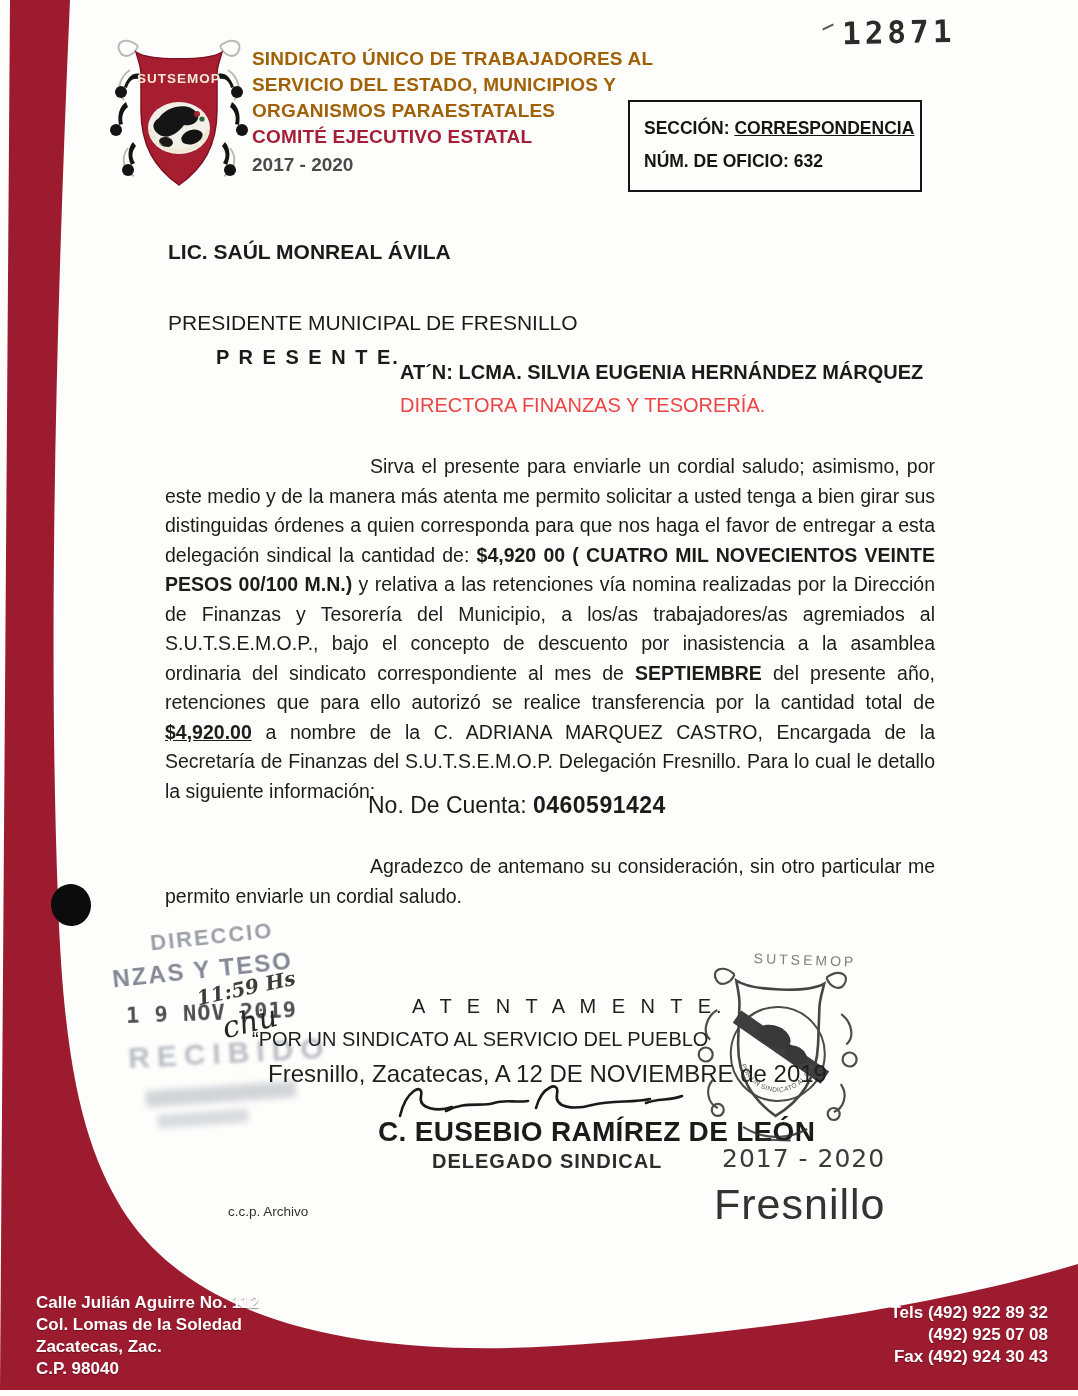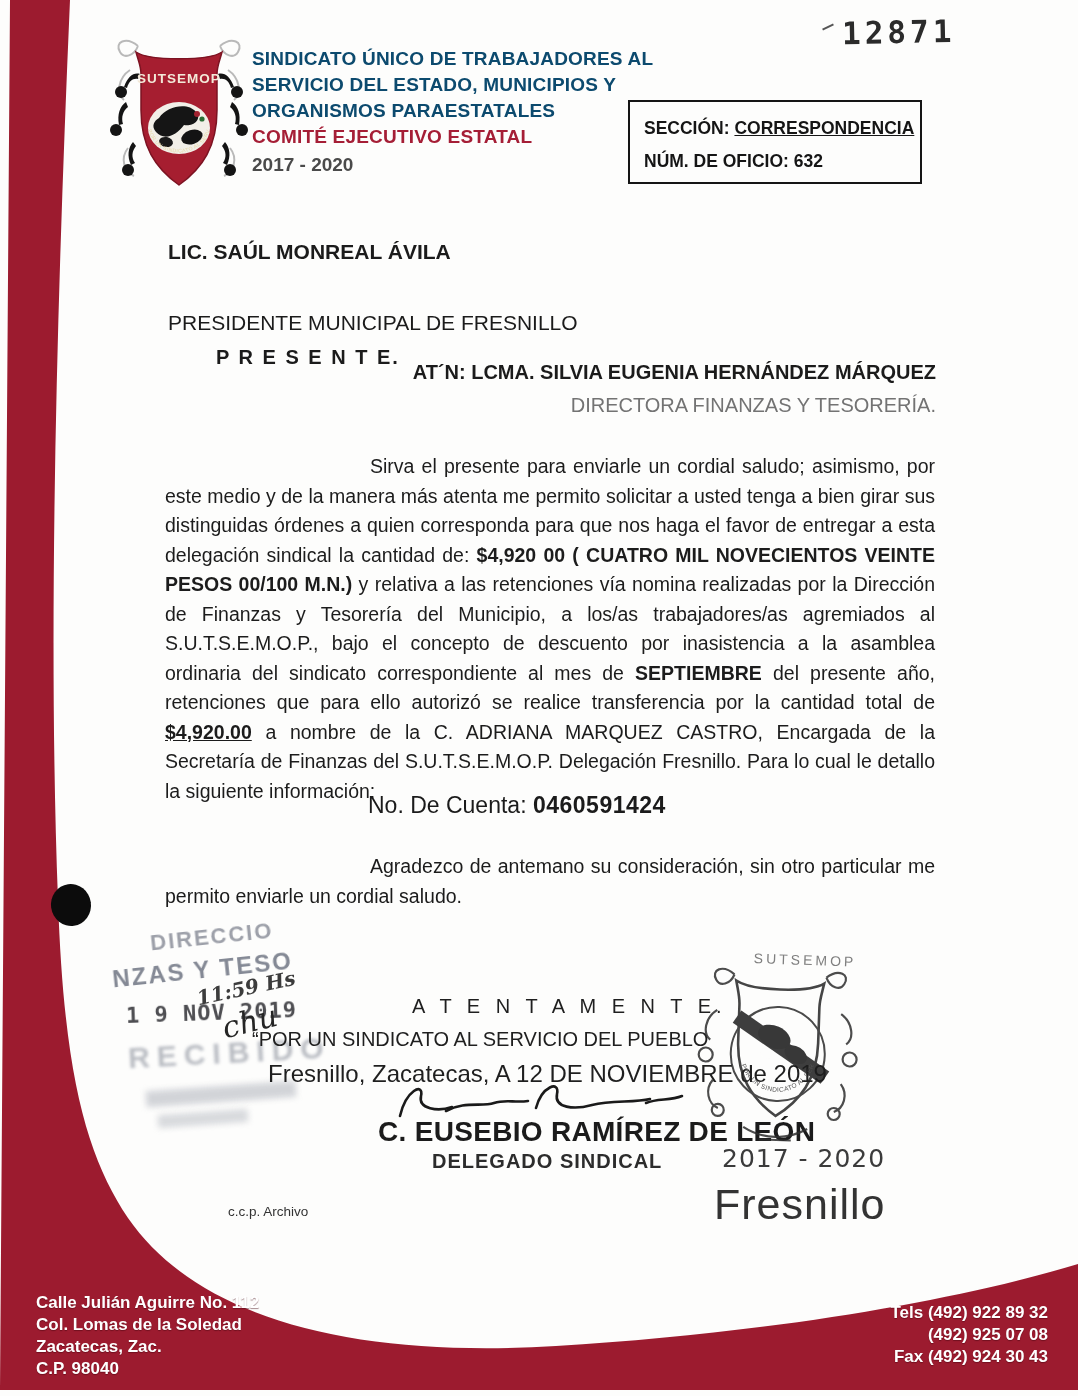--- a/index.html
+++ b/index.html
@@ -4,37 +4,37 @@
 <style>
   html,body{margin:0;padding:0;background:#e8e8e8;}
   .page{
     position:relative; width:1078px; height:1396px; margin:0 auto;
     background:#fdfdfc; overflow:hidden;
     font-family:"Liberation Sans", sans-serif; color:#1b1b1b;
   }
   .abs{position:absolute;}
   
   .org-block{left:252px; top:46px; width:420px; line-height:26px;}
-  .org-line{font-size:19px; font-weight:bold; color:#0c4a6e; letter-spacing:.2px;}
+  .org-line{font-size:19px; font-weight:bold; color:#a16207; letter-spacing:.2px;}
   .org-committee{font-size:19px; font-weight:bold; color:#a51e36; letter-spacing:.2px;}
   .org-period{font-size:19px; font-weight:bold; color:#4a4a4a; margin-top:2px;}
   .folio{left:842px; top:14px; font-family:"DejaVu Sans Mono", monospace;
     font-size:31px; color:#2b2b2b; letter-spacing:4px; transform:rotate(-1.2deg); font-weight:bold;}
   .folio-tick{left:822px; top:26px; width:12px; height:2px; background:#555; transform:rotate(-25deg);}
-  .ref-box{left:628px; top:100px; width:264px; border:2.5px solid #151515; padding:10px 12px 4px 14px;}
+  .ref-box{left:628px; top:100px; width:264px; border:2.5px solid #151515; padding:10px 12px 12px 14px;}
   .ref-line{font-size:17.5px; font-weight:bold; color:#151515; line-height:33px; white-space:nowrap;}
   .u{text-decoration:underline;}
   
   .recipient{left:168px; top:234px; line-height:35px;}
   .recip-name{font-size:21px; font-weight:bold;}
   .recip-title{font-size:21px;margin-top:36px;}
   .recip-presente{font-size:20px; font-weight:bold; letter-spacing:2px;margin-left:48px;}
-  .attention{left:400px; top:356px; width:536px; text-align:right; line-height:33px;}
+  .attention{left:400px; top:356px; width:536px; text-align:left; line-height:33px;}
   .attn1{font-size:20px; font-weight:bold;}
-  .attn2{font-size:20px; color:#737373;}
+  .attn2{font-size:20px; color:#ef4444;}
   
   .body-par{left:165px; top:452px; width:770px; font-size:19.5px; line-height:29.5px;
     text-align:justify; text-indent:205px; color:#1c1c1c;}
   .account{left:368px; top:792px; font-size:23px;}
   .account b{letter-spacing:.5px;}
   .closing{left:165px; top:852px; width:770px; font-size:19.5px; line-height:29.5px;
     text-align:justify; text-indent:205px;}
   
   .stamp-dir1{left:150px; top:924px; font-size:22px; font-weight:bold; color:rgba(125,130,142,.75);
     transform:rotate(-6deg); filter:blur(.6px); letter-spacing:2px;}

